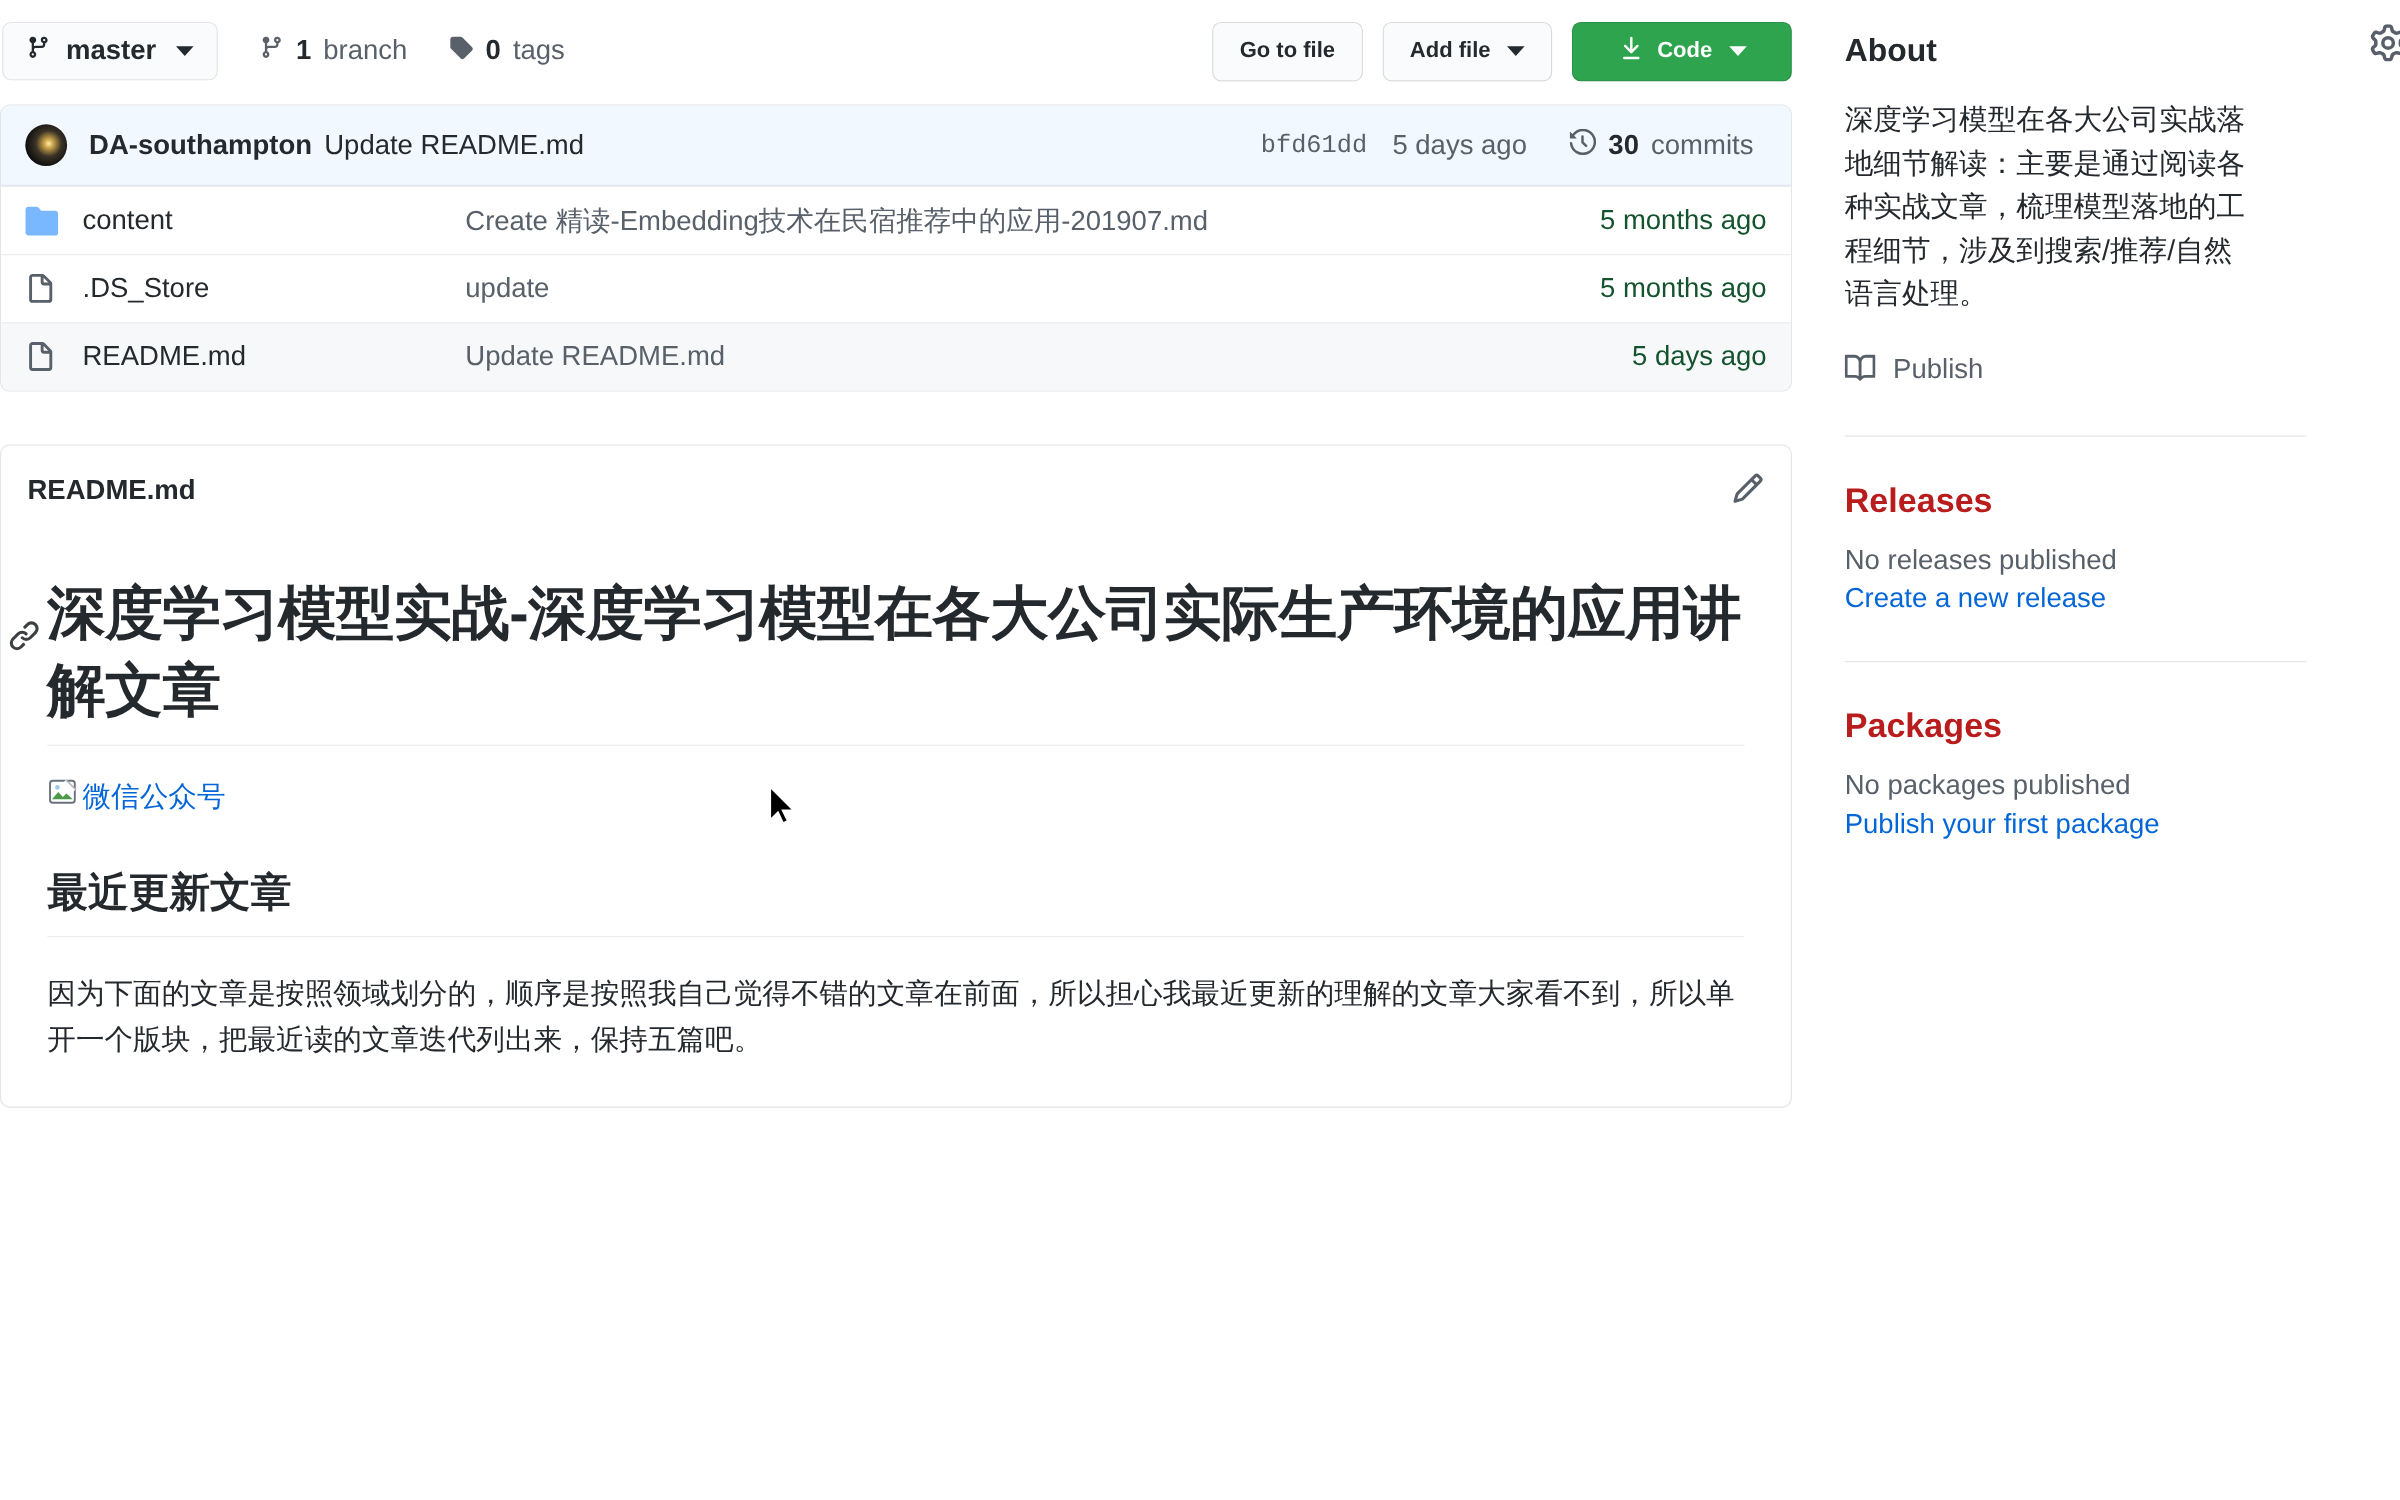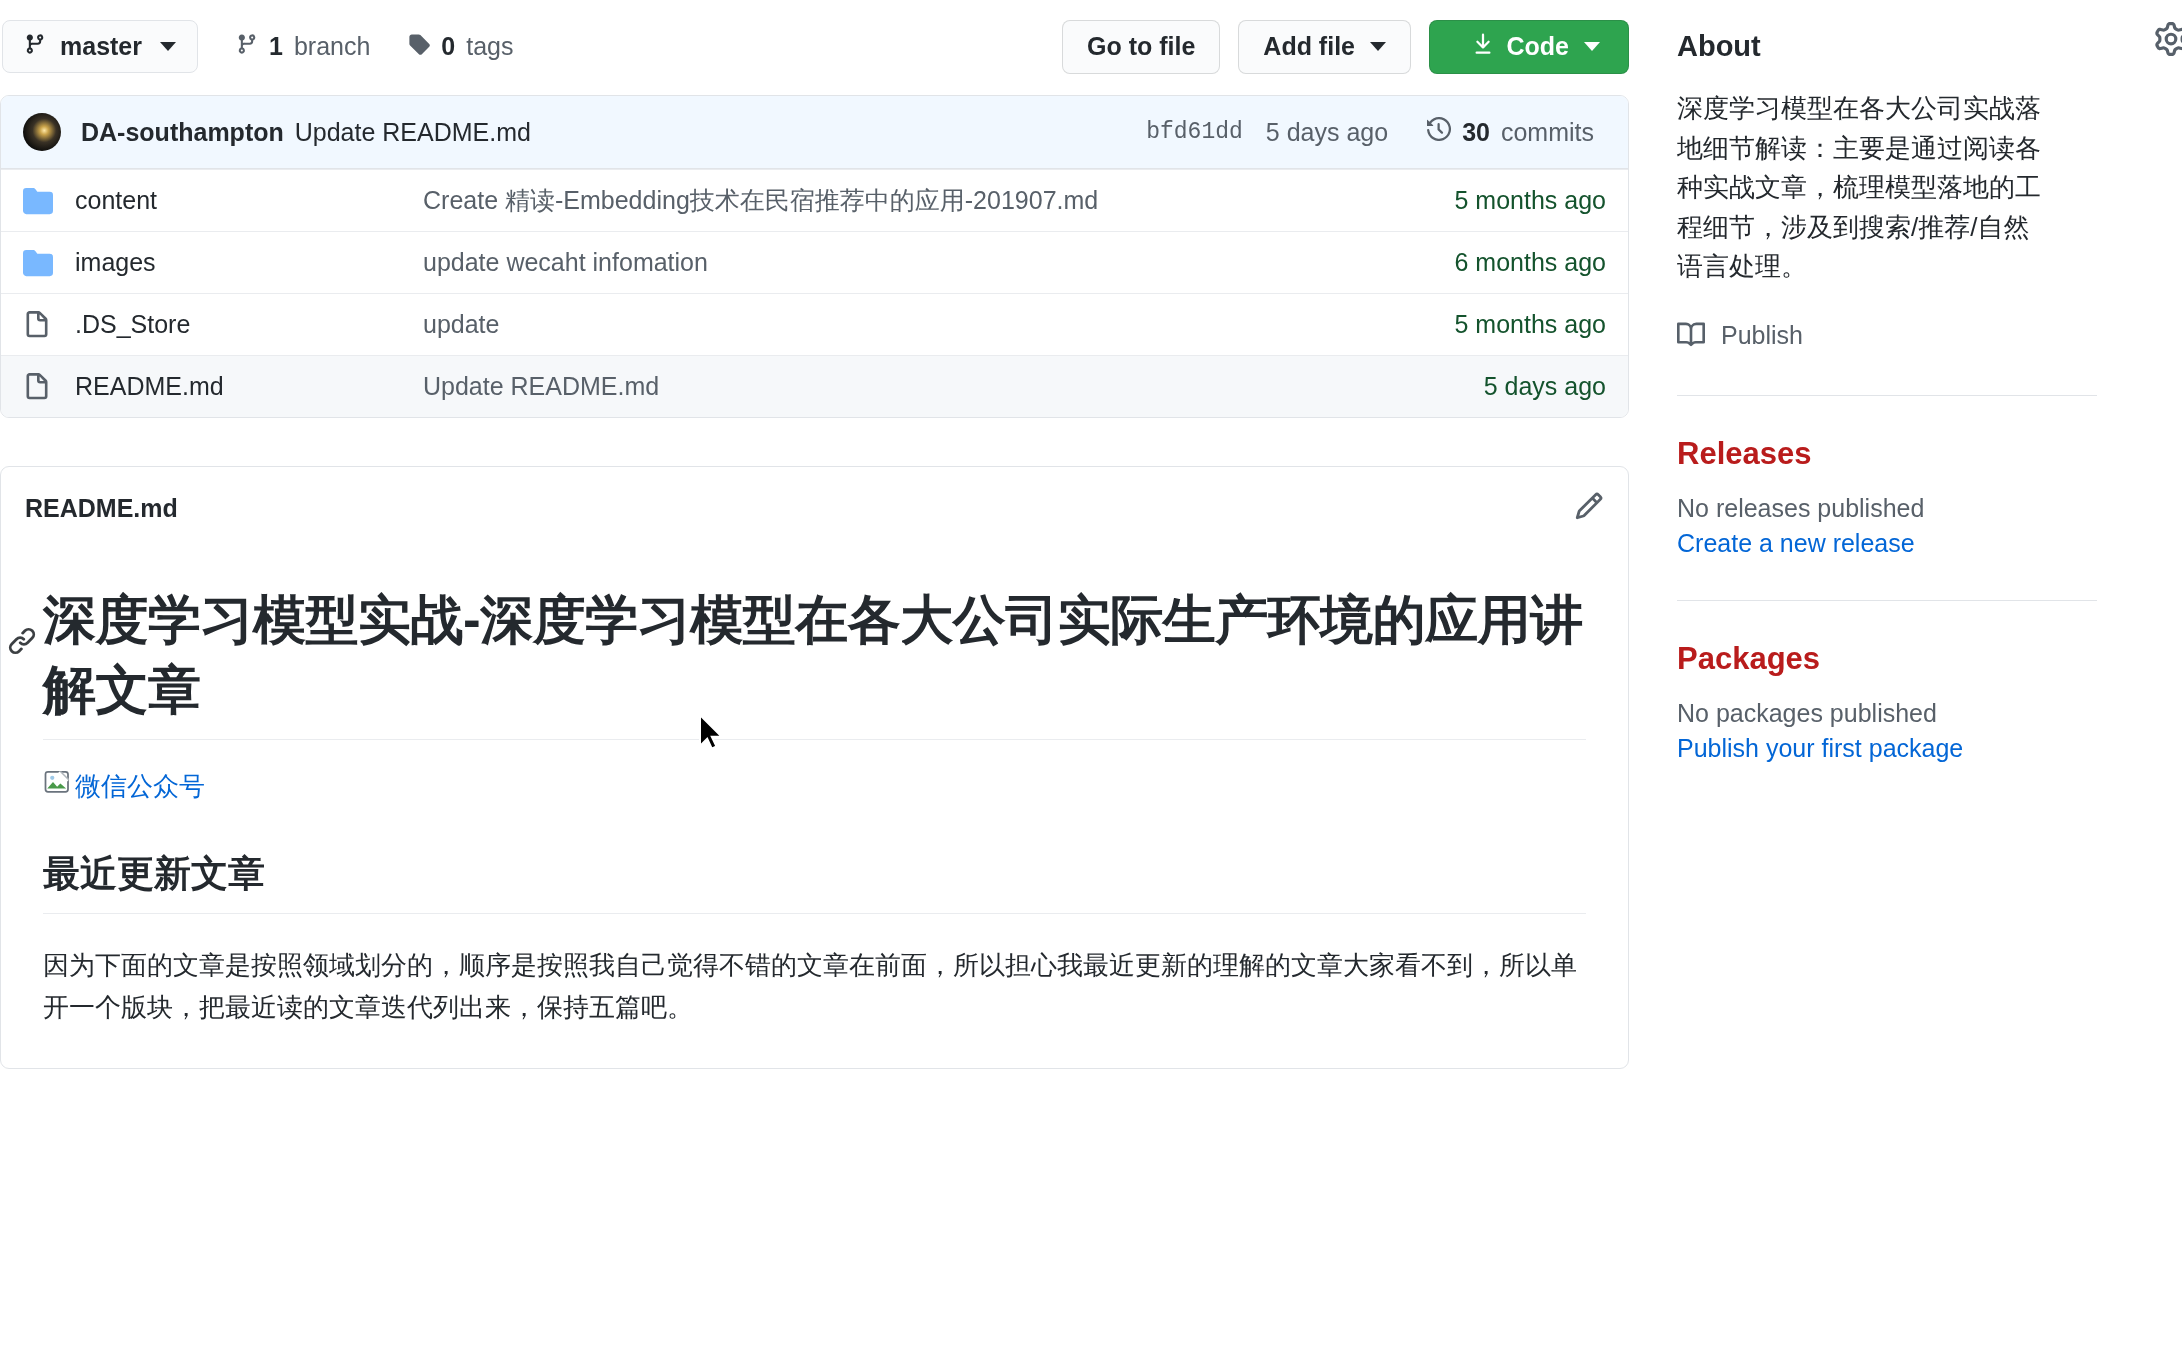--- a/index.html
+++ b/index.html
@@ -65,28 +65,28 @@
     color: #586069;
     margin-left: 38px;
     cursor: pointer;
   }
   .meta-link b { color: #24292e; font-weight: bold; }
   .spacer { flex: 1 1 auto; }
 
   .btn {
     display: inline-flex;
     align-items: center;
-    justify-content: flex-end;
+    justify-content: center;
     gap: 12px;
     height: 54px;
     padding: 0 24px;
     border: 1px solid rgba(27,31,35,0.15);
     border-radius: 8px;
     background: #fafbfc;
-    font-size: 25px;
+    font-size: 20px;
     font-weight: bold;
     color: #24292e;
     cursor: pointer;
     white-space: nowrap;
   }
   .btn + .btn { margin-left: 18px; }
   .btn .caret {
     width: 0; height: 0;
     border-left: 8px solid transparent;
     border-right: 8px solid transparent;
@@ -413,30 +413,20 @@
         <span class="file-icon">
           <svg width="30" height="30" viewBox="0 0 16 16" fill="#79b8ff" aria-hidden="true">
             <path d="M1.75 1A1.75 1.75 0 000 2.75v10.5C0 14.216.784 15 1.75 15h12.5A1.75 1.75 0 0016 13.25v-8.5A1.75 1.75 0 0014.25 3h-6.5a.25.25 0 01-.2-.1l-.9-1.2C6.32 1.26 5.88 1 5.4 1H1.75z"></path>
           </svg>
         </span>
         <span class="file-name">content</span>
         <span class="file-commit">Create 精读-Embedding技术在民宿推荐中的应用-201907.md</span>
         <span class="file-time">5 months ago</span>
       </div>
 
-      <div class="file-row">
-        <span class="file-icon">
-          <svg width="30" height="30" viewBox="0 0 16 16" fill="#79b8ff" aria-hidden="true">
-            <path d="M1.75 1A1.75 1.75 0 000 2.75v10.5C0 14.216.784 15 1.75 15h12.5A1.75 1.75 0 0016 13.25v-8.5A1.75 1.75 0 0014.25 3h-6.5a.25.25 0 01-.2-.1l-.9-1.2C6.32 1.26 5.88 1 5.4 1H1.75z"></path>
-          </svg>
-        </span>
-        <span class="file-name">images</span>
-        <span class="file-commit">update wecaht infomation</span>
-        <span class="file-time">6 months ago</span>
-      </div>
 
       <div class="file-row">
         <span class="file-icon">
           <svg width="28" height="30" viewBox="0 0 16 16" fill="#586069" aria-hidden="true">
             <path d="M3.75 1.5a.25.25 0 00-.25.25v11.5c0 .138.112.25.25.25h8.5a.25.25 0 00.25-.25V6H9.75A1.75 1.75 0 018 4.25V1.5H3.75zm5.75.56v2.19c0 .138.112.25.25.25h2.19L9.5 2.06zM2 1.75C2 .784 2.784 0 3.75 0h5.086c.464 0 .909.184 1.237.513l3.414 3.414c.328.328.513.773.513 1.237v8.086A1.75 1.75 0 0112.25 15h-8.5A1.75 1.75 0 012 13.25V1.75z"></path>
           </svg>
         </span>
         <span class="file-name">.DS_Store</span>
         <span class="file-commit">update</span>
         <span class="file-time">5 months ago</span>

